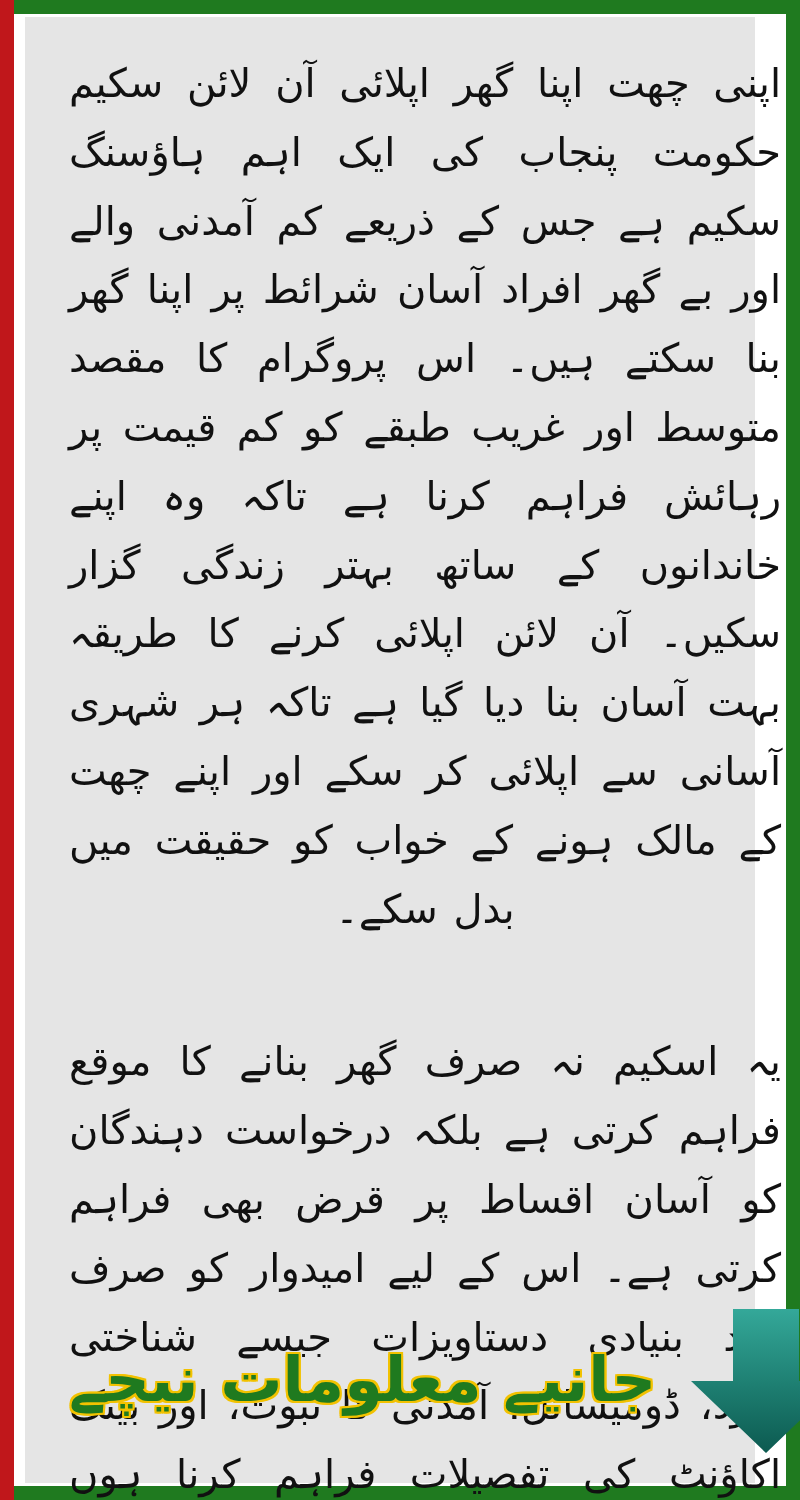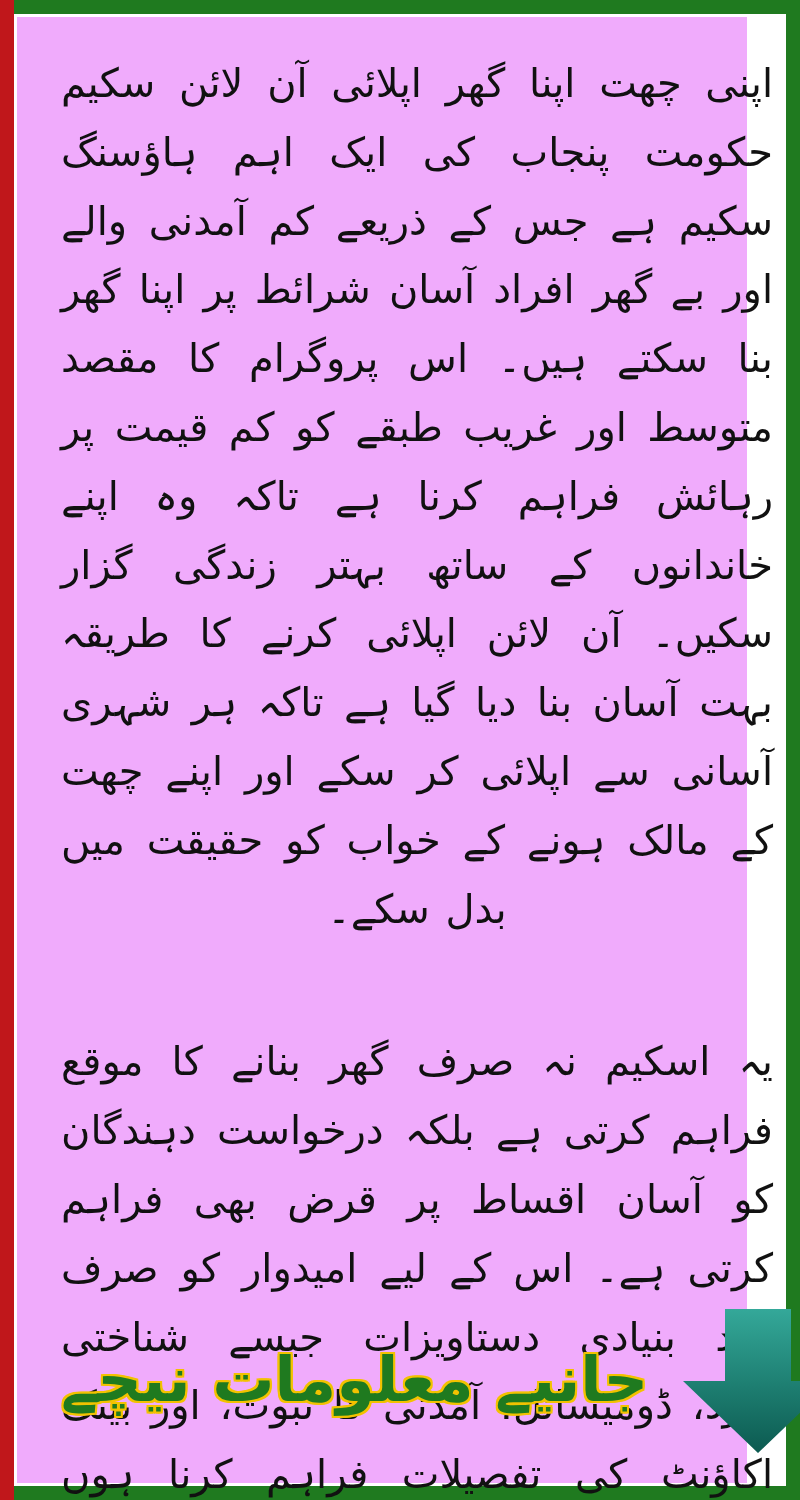--- a/index.html
+++ b/index.html
@@ -36,26 +36,26 @@
     background: #c0171b;
   }
   .border-right {
     position: absolute;
     top: 0; right: 0;
     width: 14px; height: 1500px;
     background: #1f7a1f;
   }
   .inner-frame {
     position: absolute;
-    top: 14px; left: 14px;
+    top: 14px; left: 22px;
     width: 736px;
     height: 1472px;
     box-sizing: border-box;
     border: 3px solid #ffffff;
-    background: #f0abfc;
+    background: #e5e5e5;
   }
   .content {
     position: absolute;
     top: 26px;
     left: 26px;
     width: 748px;
     height: 1448px;
     box-sizing: border-box;
     padding: 6px 18px 0 18px;
   }

